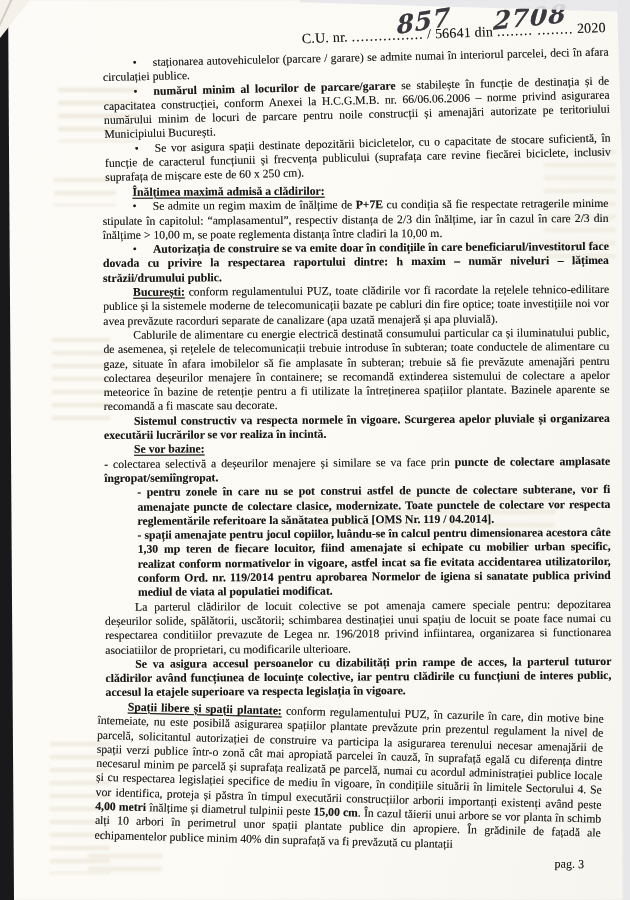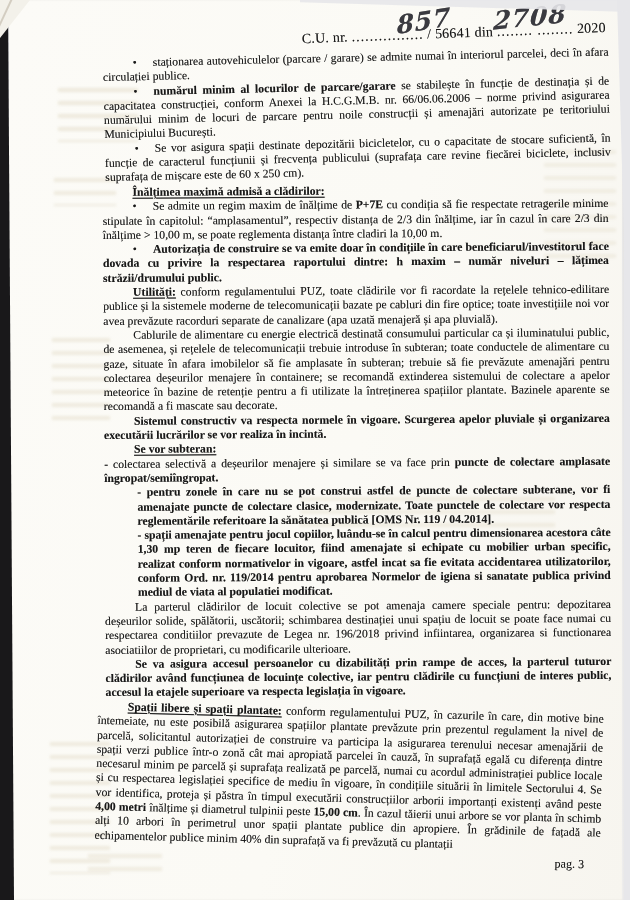--- a/index.html
+++ b/index.html
@@ -129,24 +129,24 @@
     <div class="w-a">
       <p class="par bullet"><span class="dot">•</span><span><span>staționarea autovehiculelor (parcare / garare) se admite numai în interiorul parcelei, deci în afara circulației publice.</span></span></p>
       <p class="par bullet"><span class="dot">•</span><span><span class="b">numărul minim al locurilor de parcare/garare</span><span> se stabilește în funcție de destinația și de capacitatea construcției, conform Anexei la H.C.G.M.B. nr. 66/06.06.2006 – norme privind asigurarea numărului minim de locuri de parcare pentru noile construcții și amenajări autorizate pe teritoriului Municipiului București.</span></span></p>
       <p class="par bullet"><span class="dot">•</span><span><span>Se vor asigura spații destinate depozitării bicicletelor, cu o capacitate de stocare suficientă, în funcție de caracterul funcțiunii și frecvența publicului (suprafața care revine fiecărei biciclete, inclusiv suprafața de mișcare este de 60 x 250 cm).</span></span></p>
     </div>
 
     <div class="w-b">
       <p class="par ind"><span><span class="b u">Înălțimea maximă admisă a clădirilor:</span></span></p>
       <p class="par bullet"><span class="dot">•</span><span><span>Se admite un regim maxim de înălțime de </span><span class="b">P+7E</span><span> cu condiția să fie respectate retragerile minime stipulate în capitolul: “amplasamentul”, respectiv distanța de 2/3 din înălțime, iar în cazul în care 2/3 din înălțime &gt; 10,00 m, se poate reglementa distanța între cladiri la 10,00 m.</span></span></p>
       <p class="par bullet"><span class="dot">•</span><span><span class="b">Autorizația de construire se va emite doar în condițiile în care beneficiarul/investitorul face dovada cu privire la respectarea raportului dintre: h maxim – număr niveluri – lățimea străzii/drumului public.</span></span></p>
-      <p class="par ind"><span><span class="b u">Utilități:</span><span> conform regulamentului PUZ, toate clădirile vor fi racordate la rețelele tehnico-edilitare publice și la sistemele moderne de telecomunicații bazate pe cabluri din fire optice; toate investițiile noi vor avea prevăzute racorduri separate de canalizare (apa uzată menajeră și apa pluvială).</span></span></p>
+      <p class="par ind"><span><span class="b u">București:</span><span> conform regulamentului PUZ, toate clădirile vor fi racordate la rețelele tehnico-edilitare publice și la sistemele moderne de telecomunicații bazate pe cabluri din fire optice; toate investițiile noi vor avea prevăzute racorduri separate de canalizare (apa uzată menajeră și apa pluvială).</span></span></p>
       <p class="par ind"><span><span>Cablurile de alimentare cu energie electrică destinată consumului particular ca și iluminatului public, de asemenea, și rețelele de telecomunicații trebuie introduse în subteran; toate conductele de alimentare cu gaze, situate în afara imobilelor să fie amplasate în subteran; trebuie să fie prevăzute amenajări pentru colectarea deșeurilor menajere în containere; se recomandă extinderea sistemului de colectare a apelor meteorice în bazine de retenție pentru a fi utilizate la întreținerea spațiilor plantate. Bazinele aparente se recomandă a fi mascate sau decorate.</span></span></p>
       <p class="par ind"><span><span class="b">Sistemul constructiv va respecta normele în vigoare. Scurgerea apelor pluviale și organizarea executării lucrărilor se vor realiza în incintă.</span></span></p>
-      <p class="par ind"><span><span class="b u">Se vor subteran:</span></span></p>
+      <p class="par ind"><span><span class="b u">Se vor bazine:</span></span></p>
       <p class="par"><span><span>- colectarea selectivă a deșeurilor menajere și similare se va face prin </span><span class="b">puncte de colectare amplasate îngropat/semiîngropat.</span></span></p>
       <p class="par blockind"><span><span class="b">- pentru zonele în care nu se pot construi astfel de puncte de colectare subterane, vor fi amenajate puncte de colectare clasice, modernizate. Toate punctele de colectare vor respecta reglementările referitoare la sănătatea publică [OMS Nr. 119 / 04.2014].</span></span></p>
       <p class="par blockind"><span><span class="b">- spații amenajate pentru jocul copiilor, luându-se în calcul pentru dimensionarea acestora câte 1,30 mp teren de fiecare locuitor, fiind amenajate si echipate cu mobilier urban specific, realizat conform normativelor in vigoare, astfel incat sa fie evitata accidentarea utilizatorilor, conform Ord. nr. 119/2014 pentru aprobarea Normelor de igiena si sanatate publica privind mediul de viata al populatiei modificat.</span></span></p>
       <p class="par ind"><span><span>La parterul clădirilor de locuit colective se pot amenaja camere speciale pentru: depozitarea deșeurilor solide, spălătorii, uscătorii; schimbarea destinației unui spațiu de locuit se poate face numai cu respectarea conditiilor prevazute de Legea nr. 196/2018 privind infiintarea, organizarea si functionarea asociatiilor de proprietari, cu modificarile ulterioare.</span></span></p>
       <p class="par ind"><span><span class="b">Se va asigura accesul persoanelor cu dizabilități prin rampe de acces, la parterul tuturor clădirilor având funcțiunea de locuințe colective, iar pentru clădirile cu funcțiuni de interes public, accesul la etajele superioare va respecta legislația în vigoare.</span></span></p>
     </div>
 
     <div class="w-c">
       <p class="par ind"><span><span class="b u">Spații libere și spații plantate:</span><span> conform regulamentului PUZ, în cazurile în care, din motive bine întemeiate, nu este posibilă asigurarea spațiilor plantate prevăzute prin prezentul regulament la nivel de parcelă, solicitantul autorizației de construire va participa la asigurarea terenului necesar amenajării de spații verzi publice într-o zonă cât mai apropiată parcelei în cauză, în suprafață egală cu diferența dintre necesarul minim pe parcelă și suprafața realizată pe parcelă, numai cu acordul administrației publice locale și cu respectarea legislației specifice de mediu în vigoare, în condițiile situării în limitele Sectorului 4. Se vor identifica, proteja și păstra în timpul executării construcțiilor arborii importanți existenți având peste </span><span class="b">4,00 metri</span><span> înălțime și diametrul tulpinii peste </span><span class="b">15,00 cm</span><span>. În cazul tăierii unui arbore se vor planta în schimb alți 10 arbori în perimetrul unor spații plantate publice din apropiere. În grădinile de fațadă ale echipamentelor publice minim 40% din suprafață va fi prevăzută cu plantații</span></span></p>
       <div class="footer"><span>pag. 3</span></div>

